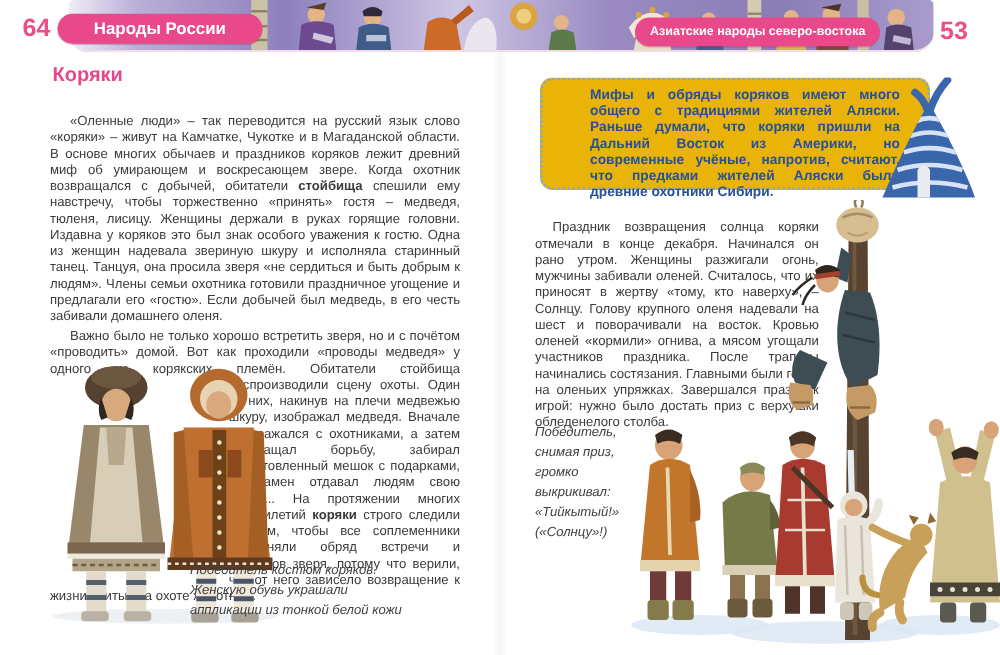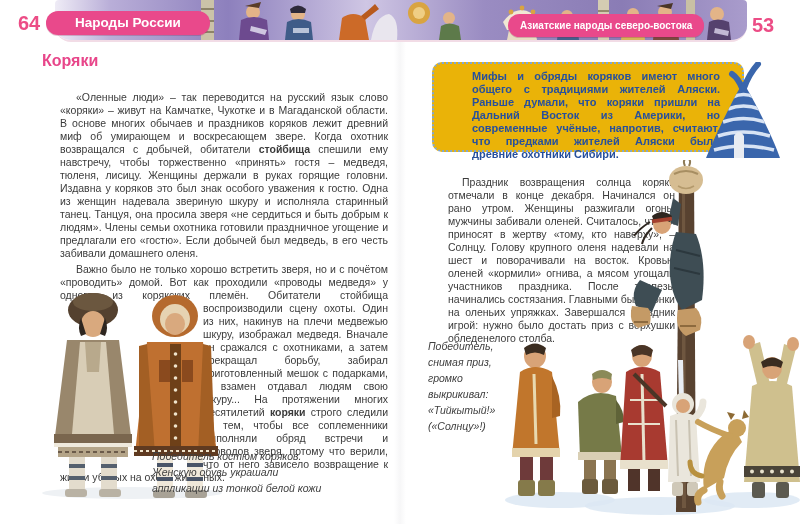--- a/index.html
+++ b/index.html
@@ -30,21 +30,21 @@
     box-shadow:0 1px 0 rgba(140,20,70,.25);
   }
   .badge-left{left:46px;top:11px;height:24px;line-height:24px;padding:0 29px;font-size:13.5px;}
   .badge-right{left:508px;top:14px;height:23px;line-height:23px;padding:0 12px;font-size:10px;}
 
   
   .heading{
     left:42px;top:52px;font-size:16px;font-weight:bold;color:#e8468a;
   }
   .bodytext{
-    font-size:10.5px;line-height:13px;color:#3b3b3b;text-align:justify;margin-left:20px;
+    font-size:10.5px;line-height:13px;color:#3b3b3b;text-align:justify;
   }
   .para1{left:40px;top:80px;width:328px;text-indent:16px;}
   .para2{left:40px;top:252px;width:328px;text-indent:16px;}
   .ws1{float:left;width:0;height:40px;}
   .ws2{float:left;clear:left;width:143px;height:160px;}
   .bold{font-weight:bold;}
   .caption{
     font-size:10.5px;line-height:16px;font-style:italic;color:#3f3f3f;
   }
   .caption-left{left:152px;top:448px;width:172px;}

